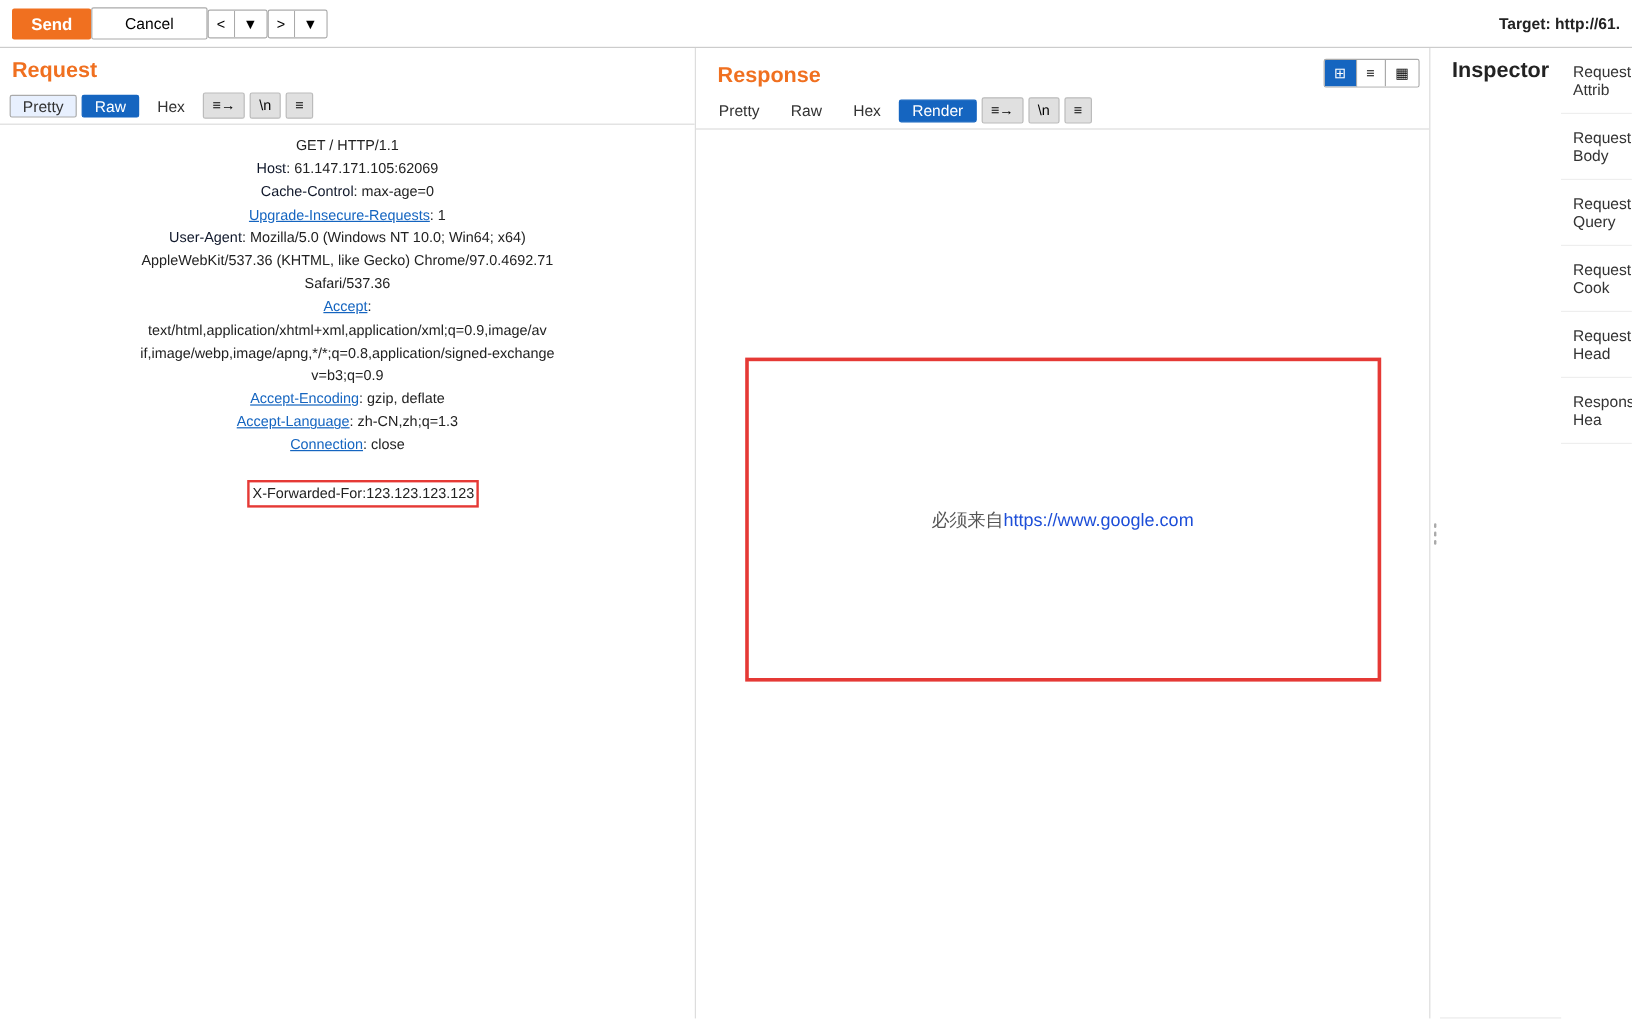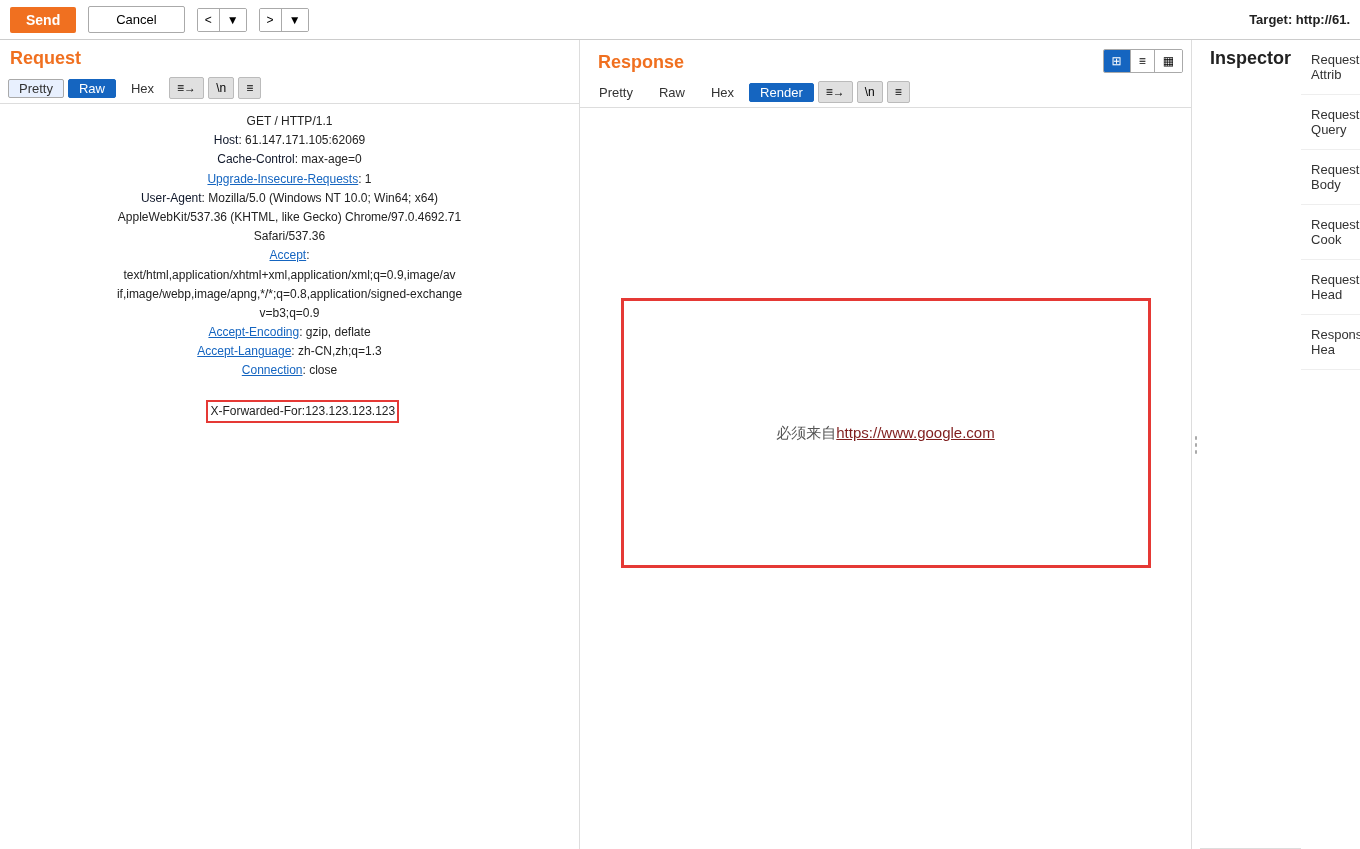--- a/index.html
+++ b/index.html
@@ -14,21 +14,21 @@
       flex-direction: column;
     }
 
     
     .toolbar {
       display: flex;
       align-items: center;
       padding: 6px 10px;
       border-bottom: 1px solid #ccc;
       background: #fff;
-      gap: 12px;
+      gap: 0;
     }
     .btn-send {
       background: #f07020;
       color: #fff;
       border: none;
       padding: 5px 16px;
       font-size: 14px;
       font-weight: bold;
       cursor: pointer;
       border-radius: 2px;
@@ -189,22 +189,21 @@
       align-items: center;
       justify-content: center;
       margin: 180px auto 0 auto;
       background: #fff;
     }
     .rendered-text {
       font-size: 15px;
       color: #555;
     }
     .rendered-link {
-      color: #7f1d1d;
-      text-decoration: underline;
+      color: #1d4ed8;
     }
 
     
     .drag-handle-v {
       width: 8px;
       background: transparent;
       cursor: col-resize;
       display: flex;
       align-items: center;
       justify-content: center;
@@ -328,21 +327,21 @@
   <div class="drag-handle-v">
     <span></span>
       <span></span>
       <span></span>
   </div>
 
   <div class="inspector-panel">
     <div class="inspector-title">Inspector</div>
     <div class="inspector-items">
       <div class="inspector-item">Request Attrib</div>
+      <div class="inspector-item">Request Body</div>
       <div class="inspector-item">Request Query</div>
-      <div class="inspector-item">Request Body</div>
       <div class="inspector-item">Request Cook</div>
       <div class="inspector-item">Request Head</div>
       <div class="inspector-item">Response Hea</div>
     </div>
   </div>
 
 </div>
 
 </body></html>

